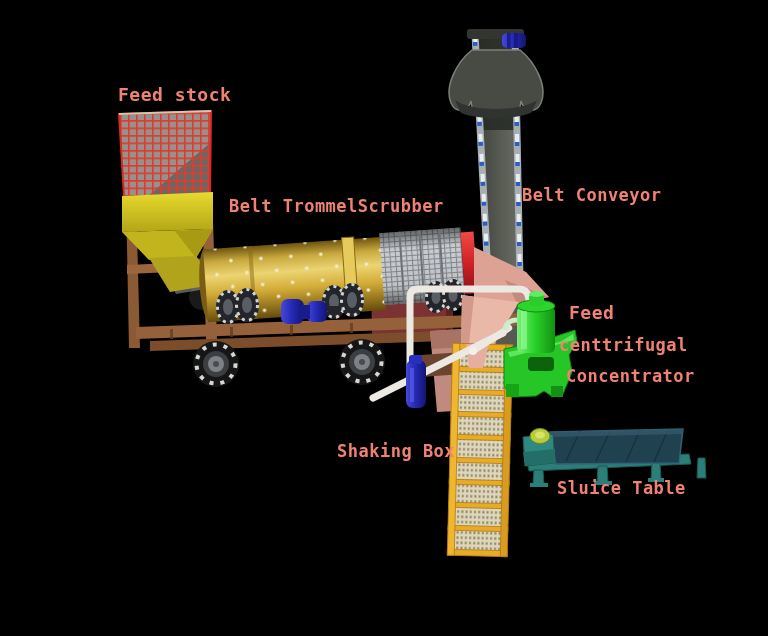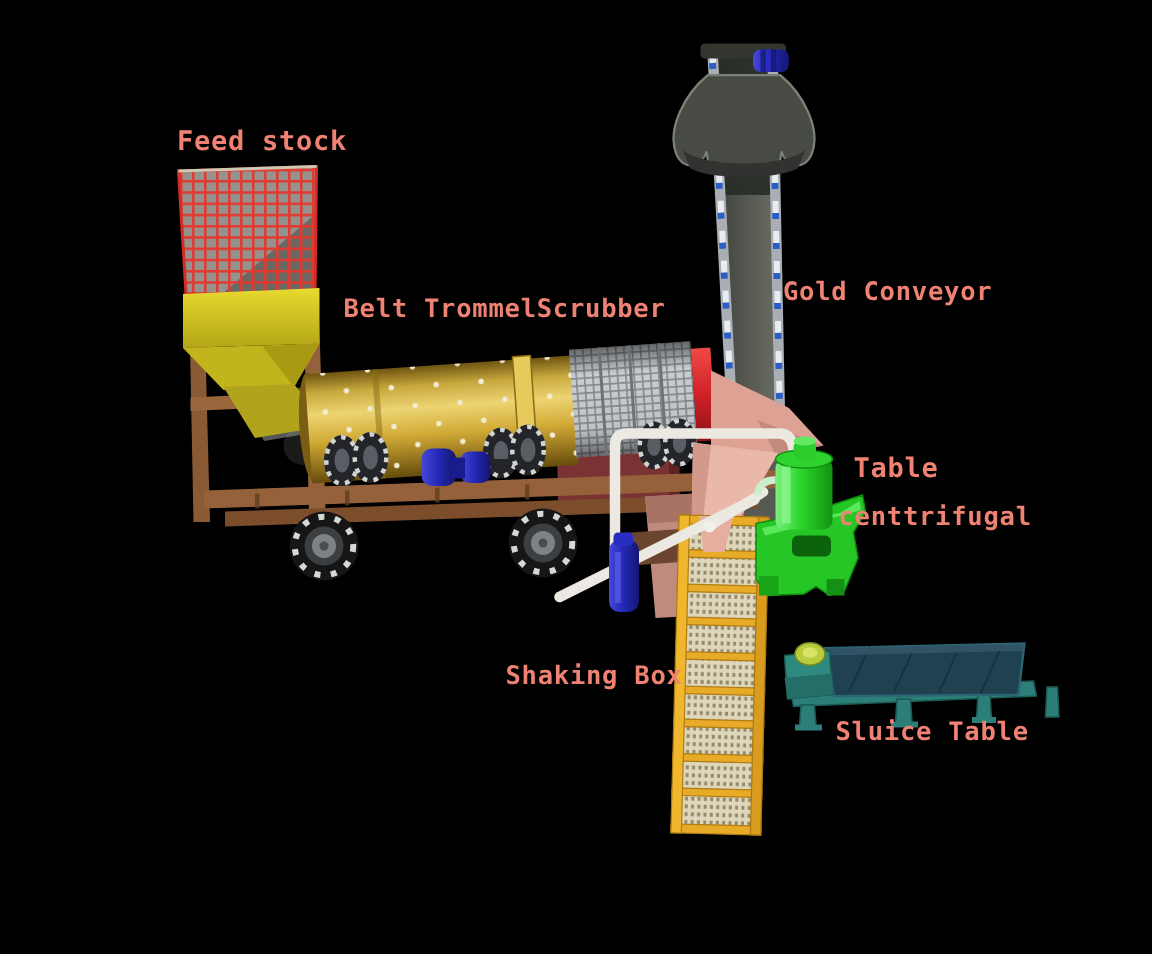--- a/index.html
+++ b/index.html
@@ -283,19 +283,20 @@
       <polygon points="523,437 553,434 555,463 525,466" fill="#2e8a80" stroke="#1c5a54"></polygon>
       <polygon points="523,452 555,449 555,463 525,466" fill="#236e66"></polygon>
       <ellipse cx="540" cy="436" rx="10" ry="7.5" fill="#b9cc3e" stroke="#78881e"></ellipse>
       <ellipse cx="540" cy="435" rx="5" ry="3.5" fill="#d8e468"></ellipse>
     </g>
   </g>
 </svg>
 
 <div class="label big" style="left:118px;top:85px">Feed stock</div>
 <div class="label" style="left:229px;top:197px">Belt TrommelScrubber</div>
-<div class="label" style="left:522px;top:186px">Gold Conveyor</div>
-<div class="label big" style="left:569px;top:303px">Table</div>
+<div class="label" style="left:522px;top:186px">Belt Conveyor</div>
+<div class="label big" style="left:569px;top:303px">Feed</div>
 <div class="label" style="left:559px;top:336px">centtrifugal</div>
+<div class="label" style="left:566px;top:367px">Concentrator</div>
 <div class="label" style="left:337px;top:442px">Shaking Box</div>
 <div class="label" style="left:557px;top:479px">Sluice Table</div>
 
 </div>
 
 </body></html>

